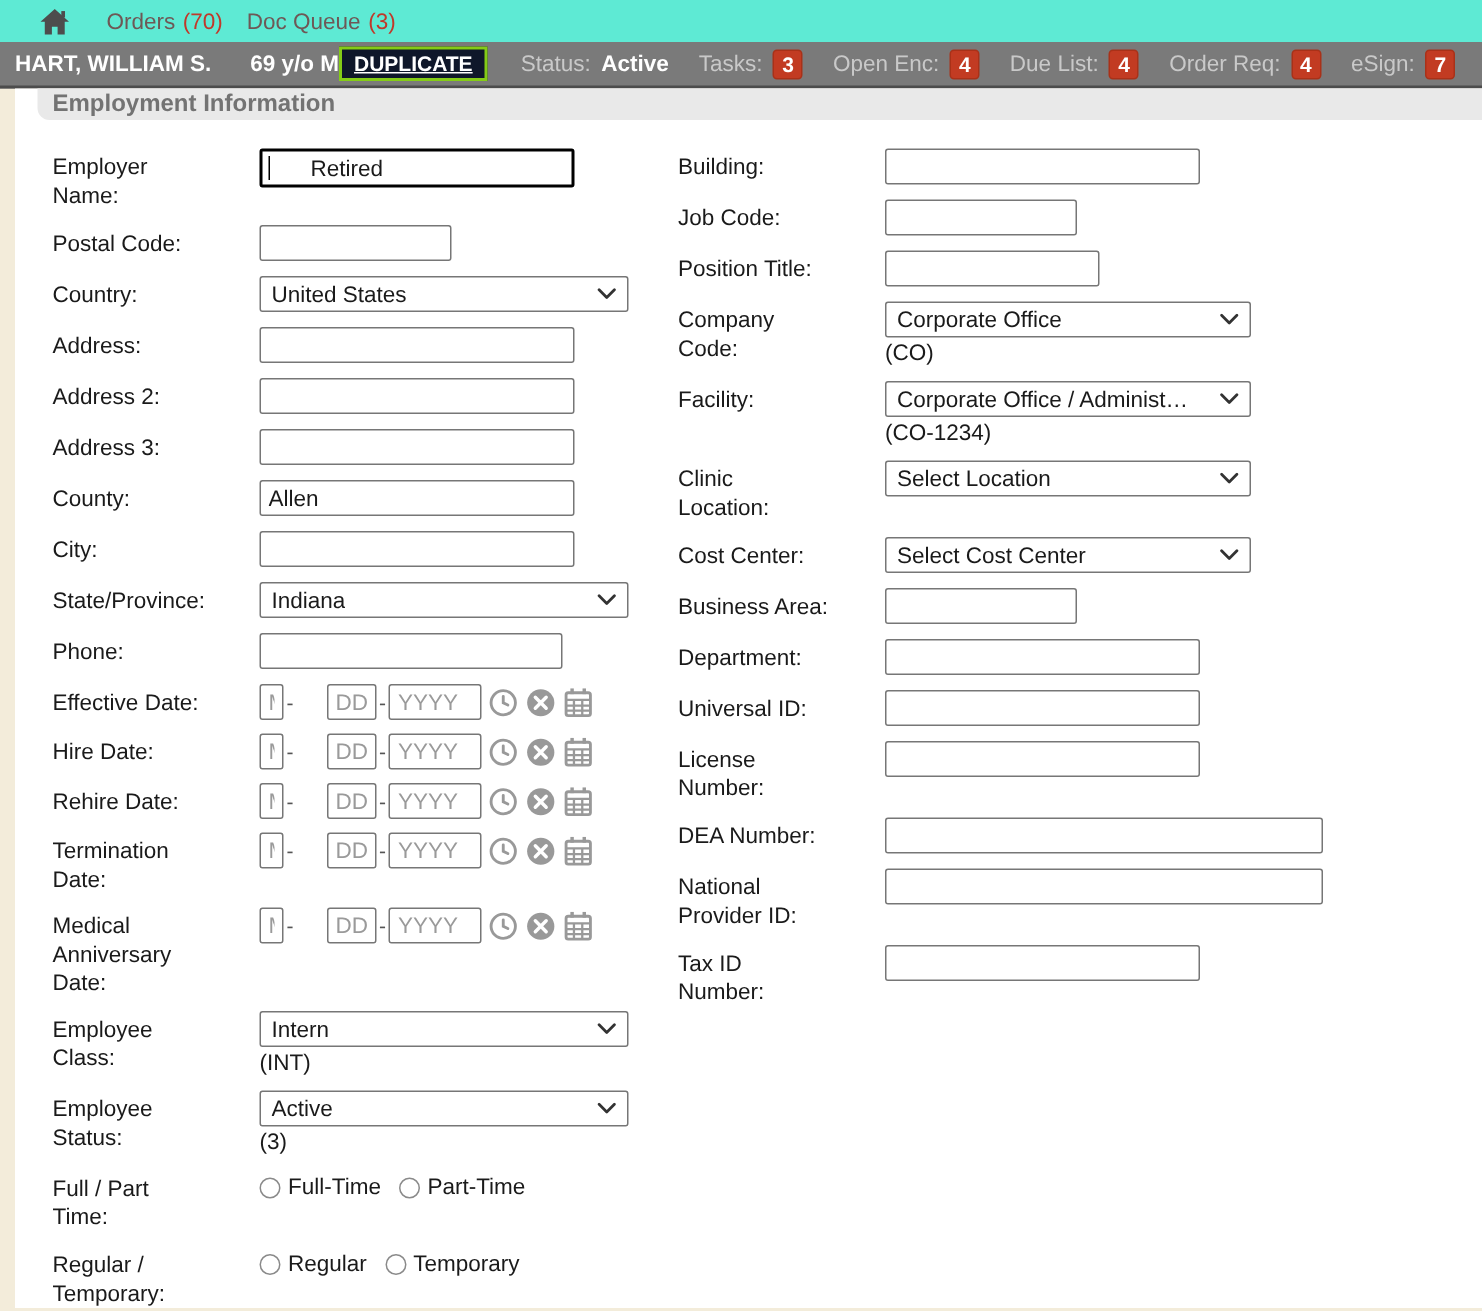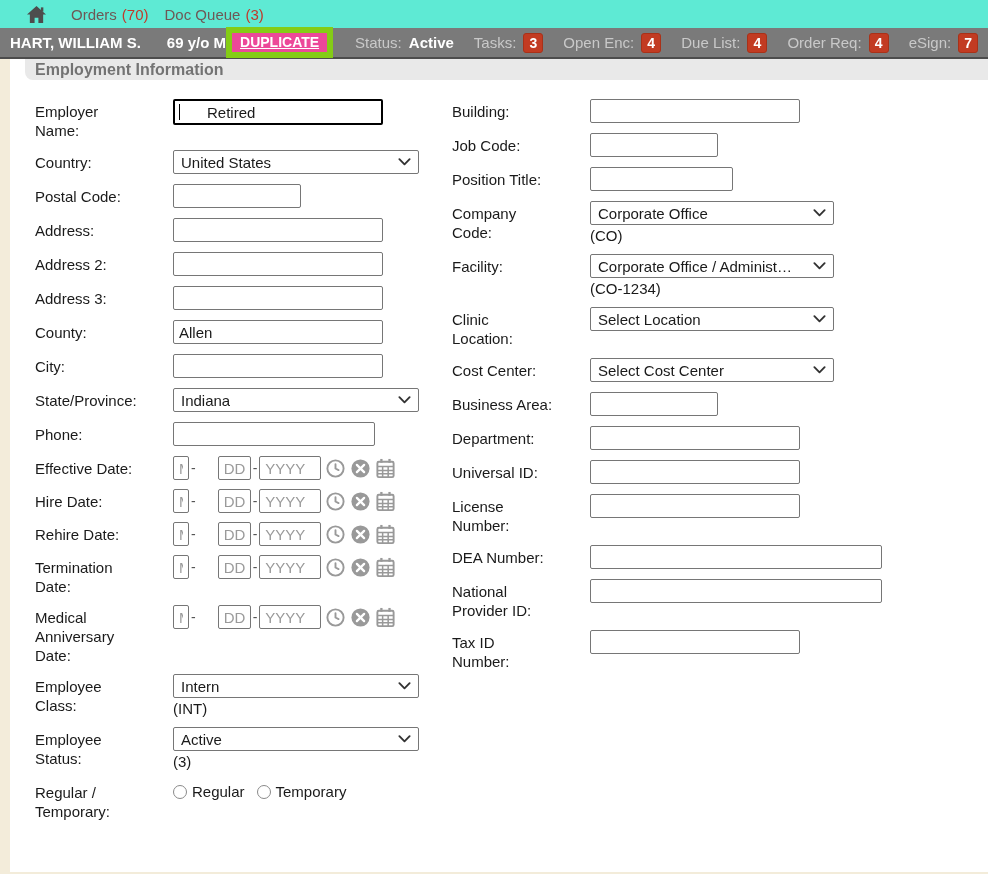--- a/index.html
+++ b/index.html
@@ -21,21 +21,21 @@
   .nav-link .cnt { color: #c0392b; }
   
   .patientbar {
     height: 31px; background: #7a7a7a; border-bottom: 2px solid #4c4c4c;
     display: flex; align-items: center; padding: 0 10px; font-size: 15px; color: #fff;
     white-space: nowrap;
   }
   .p-name { font-weight: bold; margin-right: 26px; }
   .p-age  { font-weight: bold; }
   .dup-badge {
-    background: #ec4899; border: 6px solid #84cc16; color: #fff; font-weight: bold;
+    background: #0f172a; border: 2px solid #84cc16; color: #fff; font-weight: bold;
     text-decoration: underline; font-size: 14px; padding: 1px 8px 2px; margin-right: 22px;
     cursor: pointer;
   }
   .bar-label { color: #c9c9c9; margin-right: 7px; }
   .bar-value { color: #fff; font-weight: bold; margin-right: 20px; }
   .badge {
     background: #c23b22; border: 1px solid #a93118; color: #fff; font-weight: bold;
     min-width: 20px; height: 20px; border-radius: 3px; font-size: 14px;
     display: inline-flex; align-items: center; justify-content: center;
     margin-right: 20px; padding: 0 4px; cursor: pointer;
@@ -142,34 +142,34 @@
     <div class="row">
       <label class="flabel">Employer
 Name:</label>
       <div class="fctrl"><span class="inwrap">
         <input class="ti focus w210" value="Retired" style="">
         <span class="caret"></span>
       </span></div>
     </div>
 
     <div class="row">
+      <label class="flabel">Postal Code:</label>
+      <div class="fctrl"><input class="ti w128" value="" style=""></div>
+    </div>
+
+    <div class="row">
       <label class="flabel">Country:</label>
       <div class="fctrl">
         <div class="sel w246">
           <span class="sel-text">United States</span>
           <svg width="13" height="8" viewBox="0 0 14 8">
               <path d="M1.5 1 L7 6.5 L12.5 1" fill="none" stroke="#333" stroke-width="2" stroke-linecap="round" stroke-linejoin="round"></path>
             </svg>
         </div>
       </div>
-    </div>
-
-    <div class="row">
-      <label class="flabel">Postal Code:</label>
-      <div class="fctrl"><input class="ti w128" value="" style=""></div>
     </div>
 
     <div class="row">
       <label class="flabel">Address:</label>
       <div class="fctrl"><input class="ti w210" value="" style=""></div>
     </div>
 
     <div class="row">
       <label class="flabel">Address 2:</label>
       <div class="fctrl"><input class="ti w210" value="" style=""></div>
@@ -396,20 +396,32 @@
         <div class="sel w246">
           <span class="sel-text">Active</span>
           <svg width="13" height="8" viewBox="0 0 14 8">
               <path d="M1.5 1 L7 6.5 L12.5 1" fill="none" stroke="#333" stroke-width="2" stroke-linecap="round" stroke-linejoin="round"></path>
             </svg>
         </div>
         <div class="code-caption">(3)</div>
       </div>
     </div>
 
+    <div class="row">
+      <label class="flabel">Full / Part
+Time:</label>
+      <div class="fctrl">
+          <div class="radios">
+        <span class="radio"></span>
+        <span class="rlabel">Full-Time</span>
+        <span class="radio"></span>
+        <span class="rlabel">Part-Time</span>
+      </div>
+        </div>
+    </div>
 
     <div class="row">
       <label class="flabel">Regular /
 Temporary:</label>
       <div class="fctrl">
           <div class="radios">
         <span class="radio"></span>
         <span class="rlabel">Regular</span>
         <span class="radio"></span>
         <span class="rlabel">Temporary</span>

